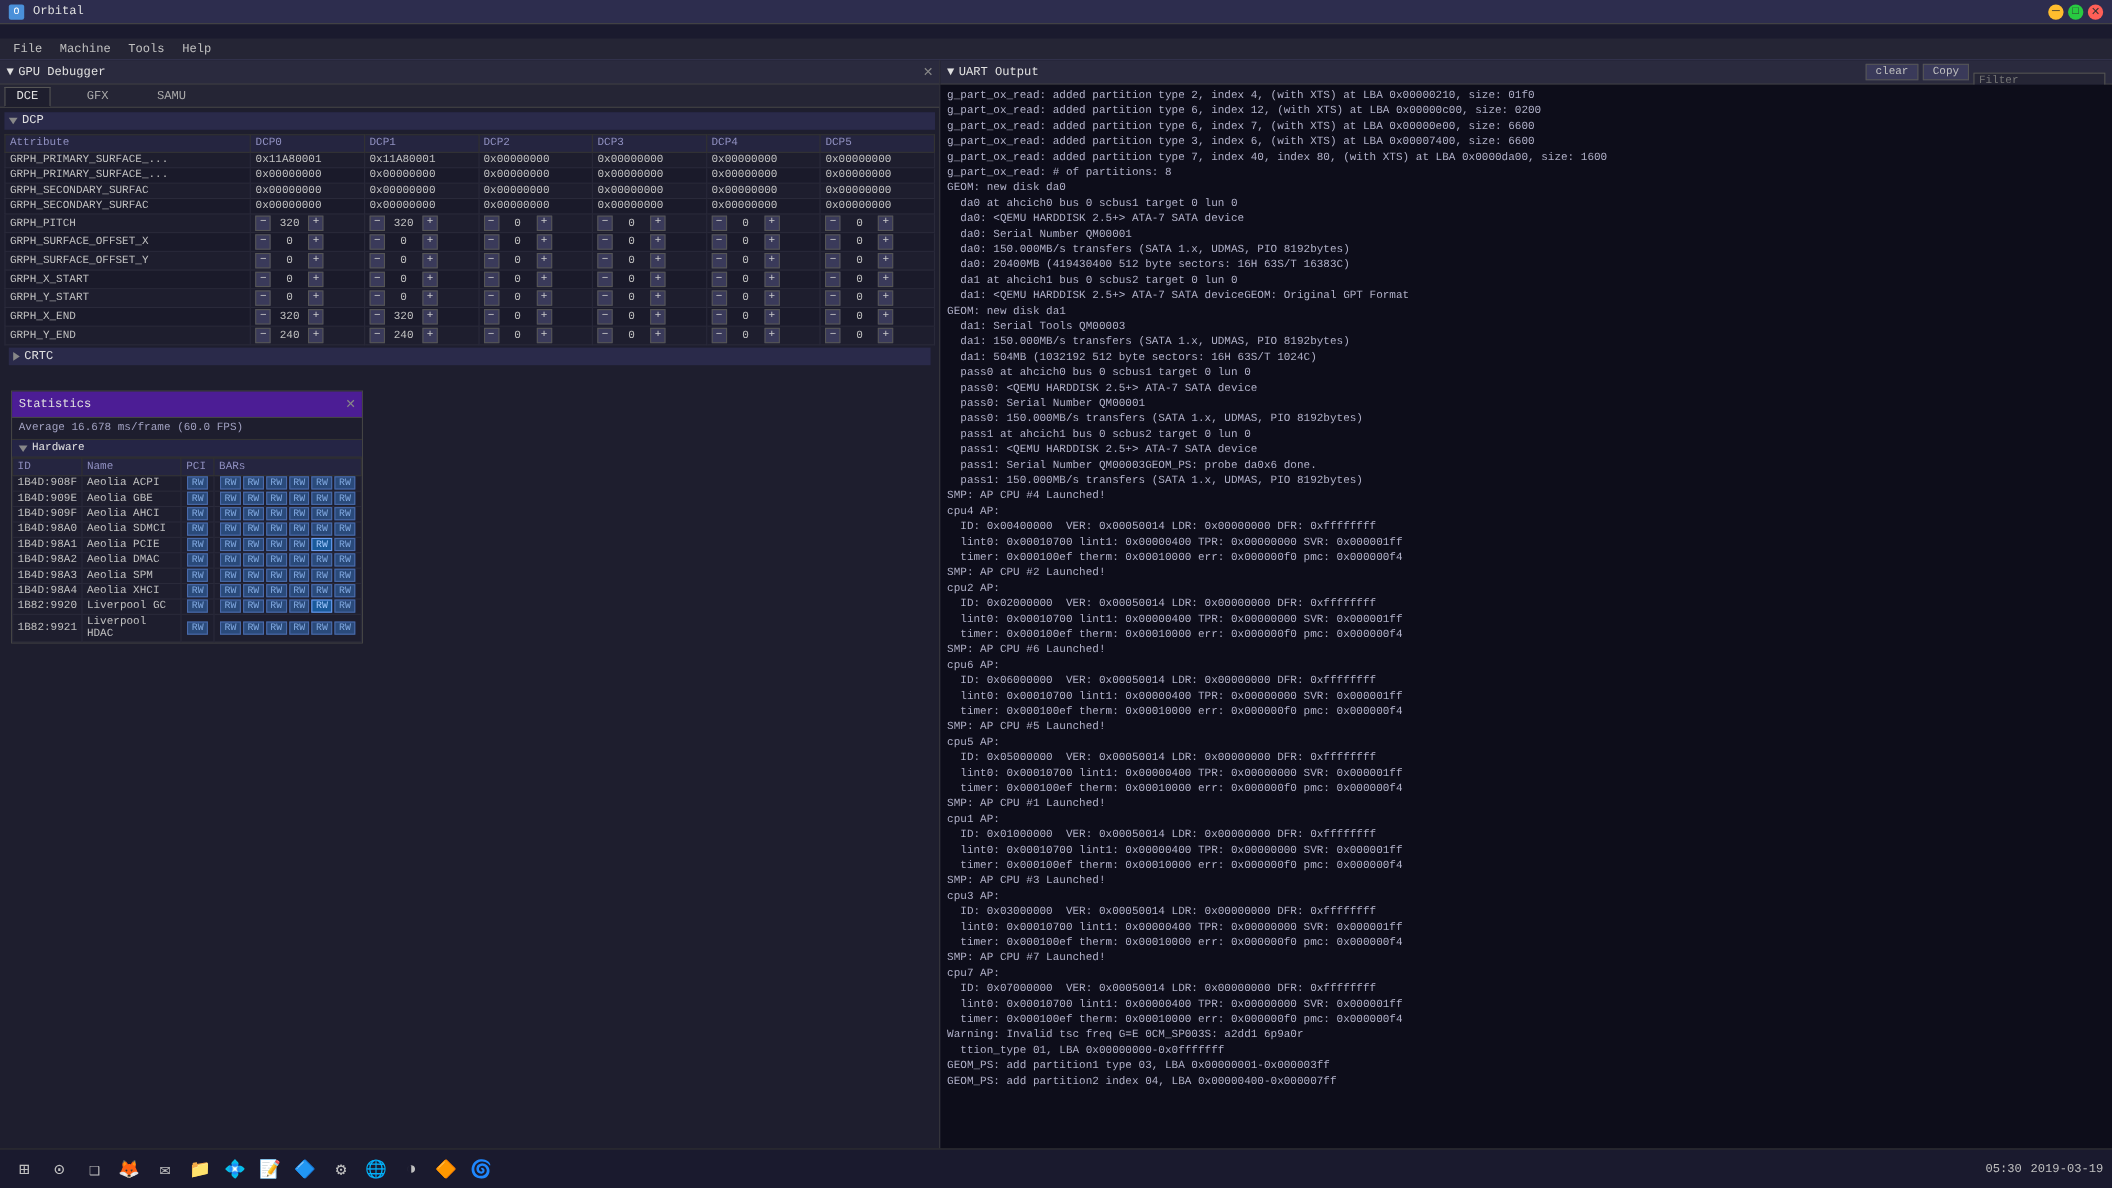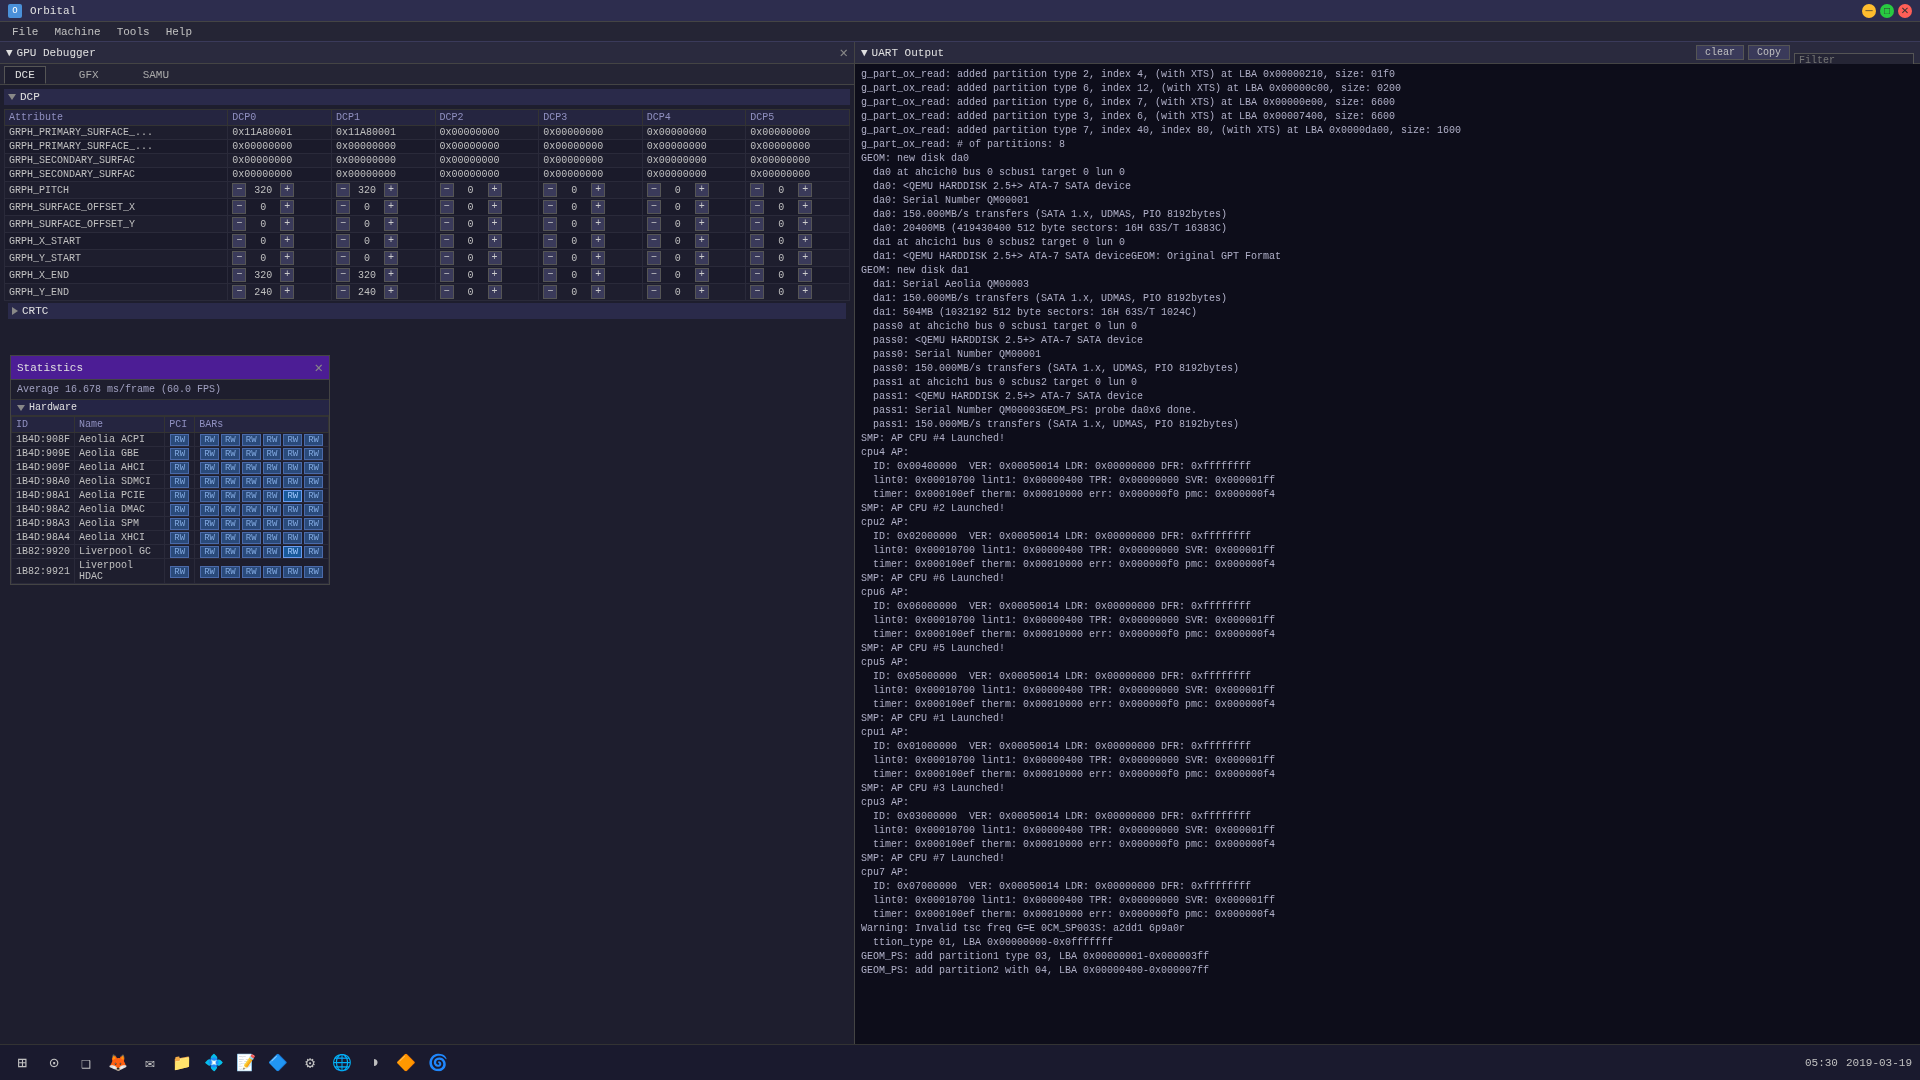--- a/index.html
+++ b/index.html
@@ -63,20 +63,21 @@
     .title-btn.close { background: #ff5f57; color: #333; border-radius: 50%; }
 
     
     .menu-bar {
       background: #252535;
       height: 20px;
       display: flex;
       align-items: center;
       padding: 0 4px;
       border-bottom: 1px solid #3a3a5a;
+      margin-top: 13px;
     }
     .menu-item {
       padding: 0 8px;
       height: 20px;
       line-height: 20px;
       color: #c0c0c0;
       cursor: pointer;
       font-size: 11px;
     }
 
@@ -856,21 +857,21 @@
         <div class="log-line">GEOM: new disk da0</div>
         <div class="log-line">  da0 at ahcich0 bus 0 scbus1 target 0 lun 0</div>
         <div class="log-line">  da0: &lt;QEMU HARDDISK 2.5+&gt; ATA-7 SATA device</div>
         <div class="log-line">  da0: Serial Number QM00001</div>
         <div class="log-line">  da0: 150.000MB/s transfers (SATA 1.x, UDMAS, PIO 8192bytes)</div>
         <div class="log-line">  da0: 20400MB (419430400 512 byte sectors: 16H 63S/T 16383C)</div>
         <div class="log-line">  da1 at ahcich1 bus 0 scbus2 target 0 lun 0</div>
         <div class="log-line">  da1: &lt;QEMU HARDDISK 2.5+&gt; ATA-7 SATA deviceGEOM: Original GPT Format</div>
         <div class="log-line"></div>
         <div class="log-line">GEOM: new disk da1</div>
-        <div class="log-line">  da1: Serial Aeolia QM00003</div>
+        <div class="log-line">  da1: Serial Tools QM00003</div>
         <div class="log-line">  da1: 150.000MB/s transfers (SATA 1.x, UDMAS, PIO 8192bytes)</div>
         <div class="log-line">  da1: 504MB (1032192 512 byte sectors: 16H 63S/T 1024C)</div>
         <div class="log-line">  pass0 at ahcich0 bus 0 scbus1 target 0 lun 0</div>
         <div class="log-line">  pass0: &lt;QEMU HARDDISK 2.5+&gt; ATA-7 SATA device</div>
         <div class="log-line">  pass0: Serial Number QM00001</div>
         <div class="log-line">  pass0: 150.000MB/s transfers (SATA 1.x, UDMAS, PIO 8192bytes)</div>
         <div class="log-line">  pass1 at ahcich1 bus 0 scbus2 target 0 lun 0</div>
         <div class="log-line">  pass1: &lt;QEMU HARDDISK 2.5+&gt; ATA-7 SATA device</div>
         <div class="log-line">  pass1: Serial Number QM00003GEOM_PS: probe da0x6 done.</div>
         <div class="log-line"></div>
@@ -906,21 +907,21 @@
         <div class="log-line">  lint0: 0x00010700 lint1: 0x00000400 TPR: 0x00000000 SVR: 0x000001ff</div>
         <div class="log-line">  timer: 0x000100ef therm: 0x00010000 err: 0x000000f0 pmc: 0x000000f4</div>
         <div class="log-line">SMP: AP CPU #7 Launched!</div>
         <div class="log-line">cpu7 AP:</div>
         <div class="log-line">  ID: 0x07000000  VER: 0x00050014 LDR: 0x00000000 DFR: 0xffffffff</div>
         <div class="log-line">  lint0: 0x00010700 lint1: 0x00000400 TPR: 0x00000000 SVR: 0x000001ff</div>
         <div class="log-line">  timer: 0x000100ef therm: 0x00010000 err: 0x000000f0 pmc: 0x000000f4</div>
         <div class="log-line">Warning: Invalid tsc freq G=E 0CM_SP003S: a2dd1 6p9a0r</div>
         <div class="log-line">  ttion_type 01, LBA 0x00000000-0x0fffffff</div>
         <div class="log-line">GEOM_PS: add partition1 type 03, LBA 0x00000001-0x000003ff</div>
-        <div class="log-line">GEOM_PS: add partition2 with 04, LBA 0x00000400-0x000007ff</div>
+        <div class="log-line">GEOM_PS: add partition2 index 04, LBA 0x00000400-0x000007ff</div>
       </div>
   </div>
 
 </div>
 
 <div class="stats-panel">
   <div class="stats-header">
     <span class="stats-title">Statistics</span>
     <span class="stats-close">✕</span>
   </div>

